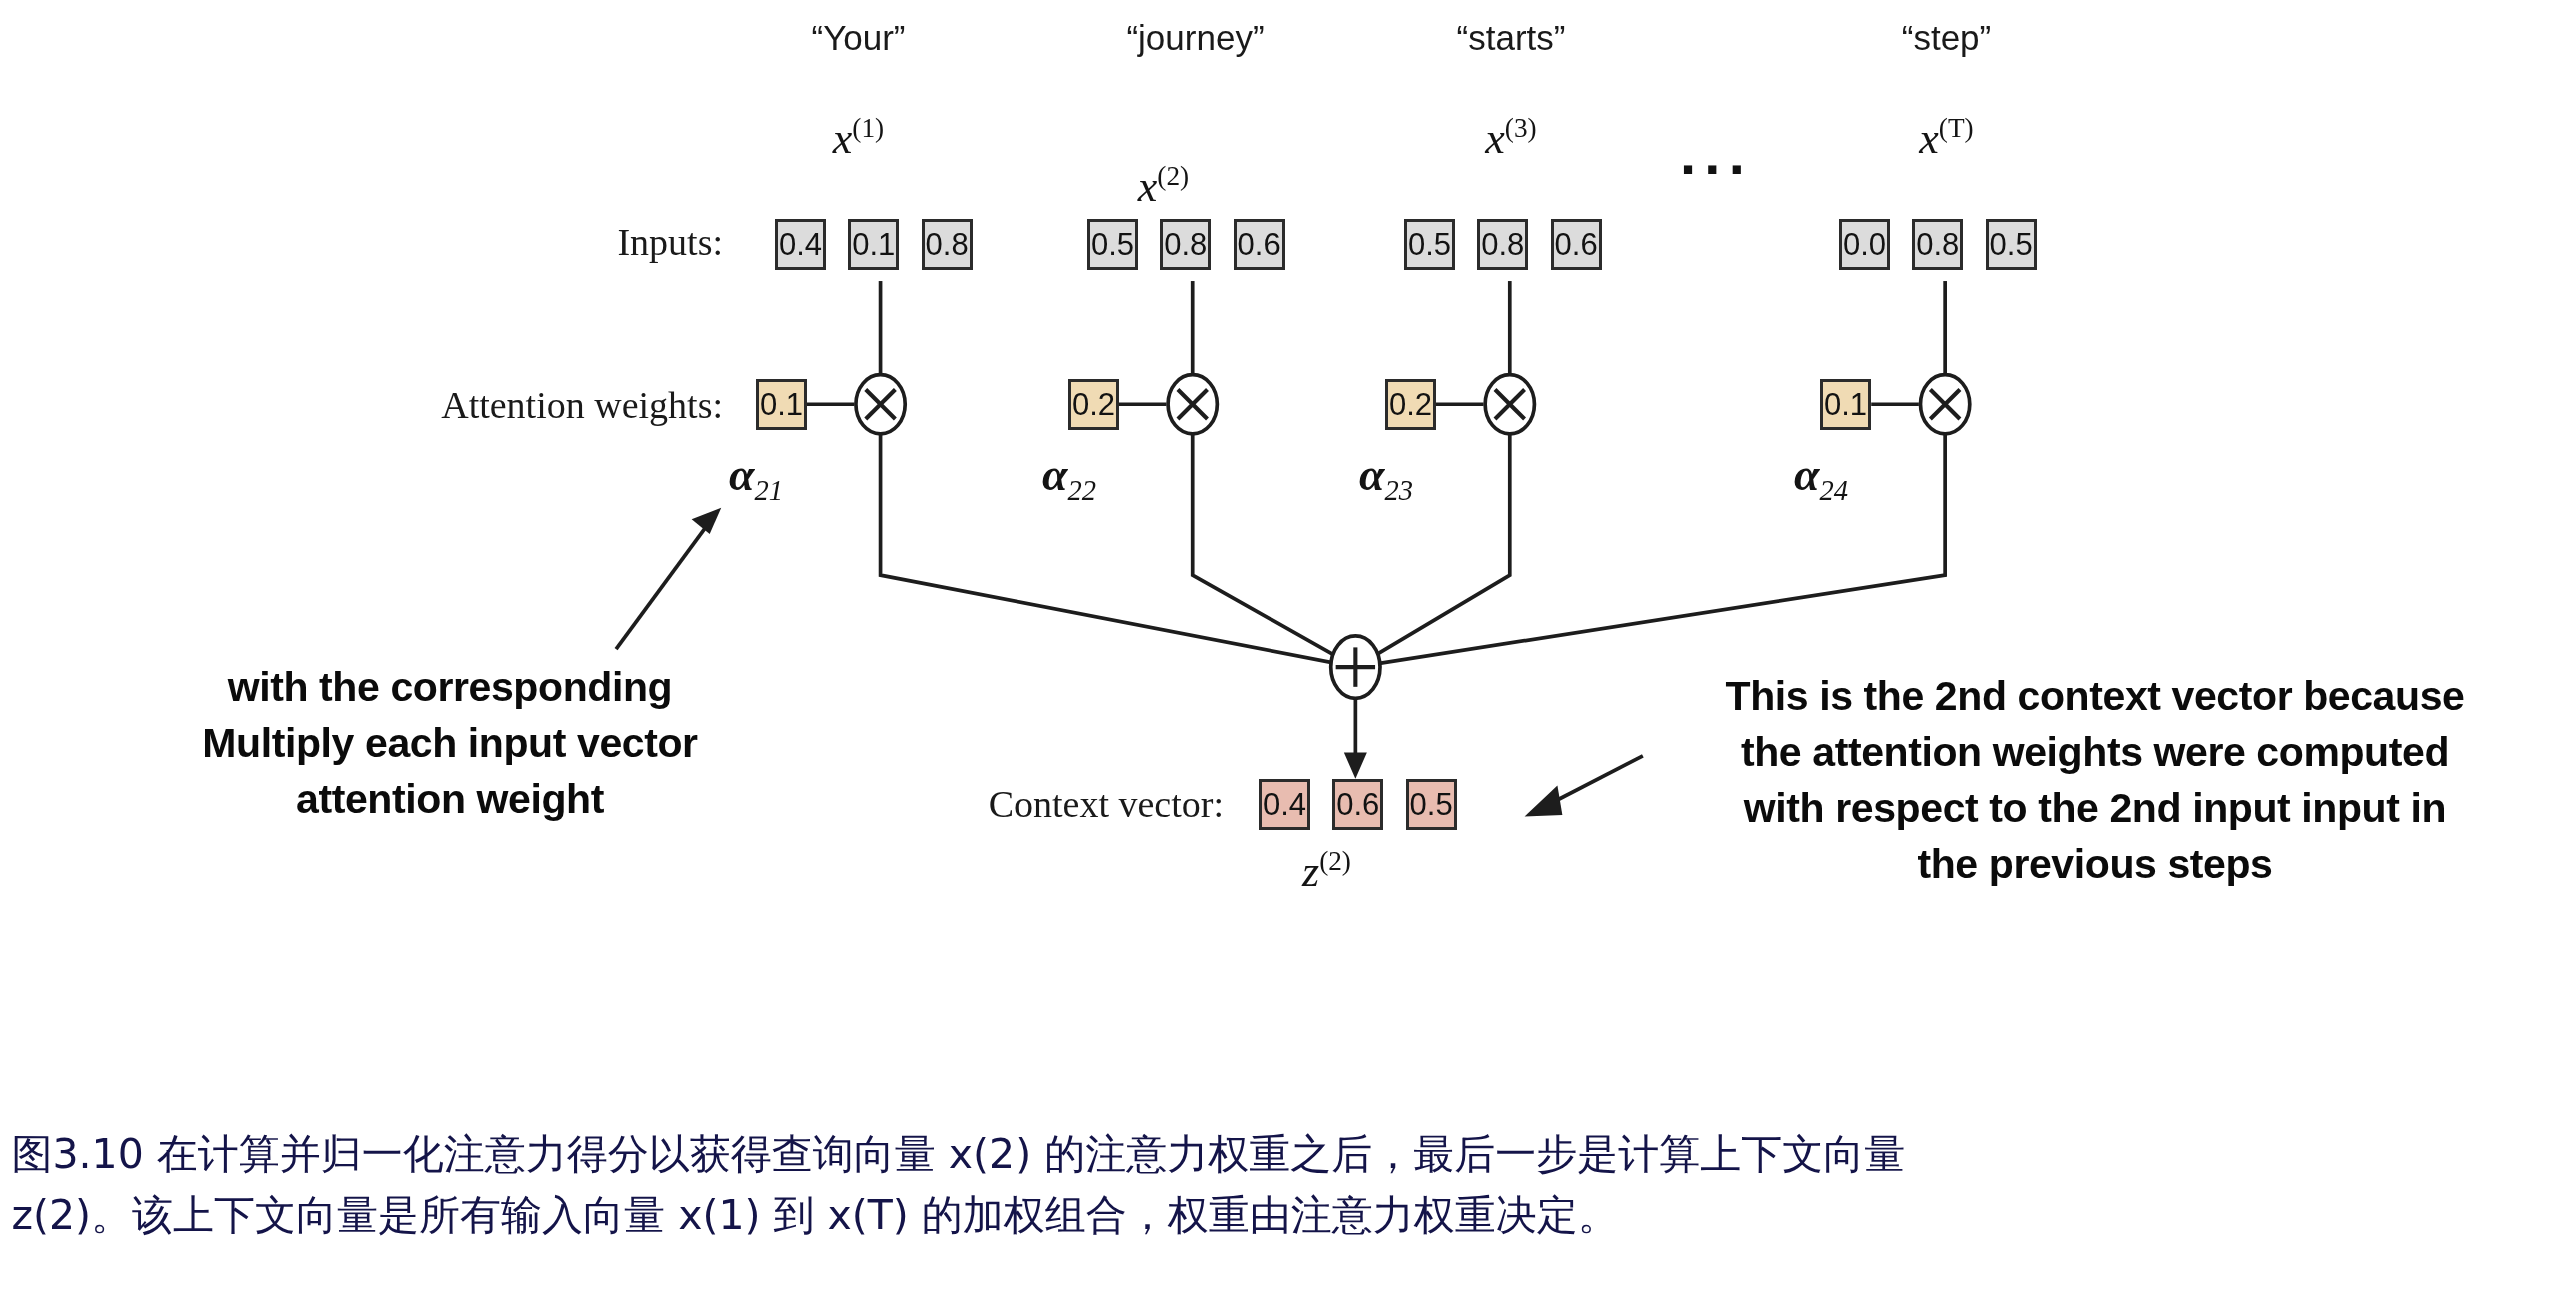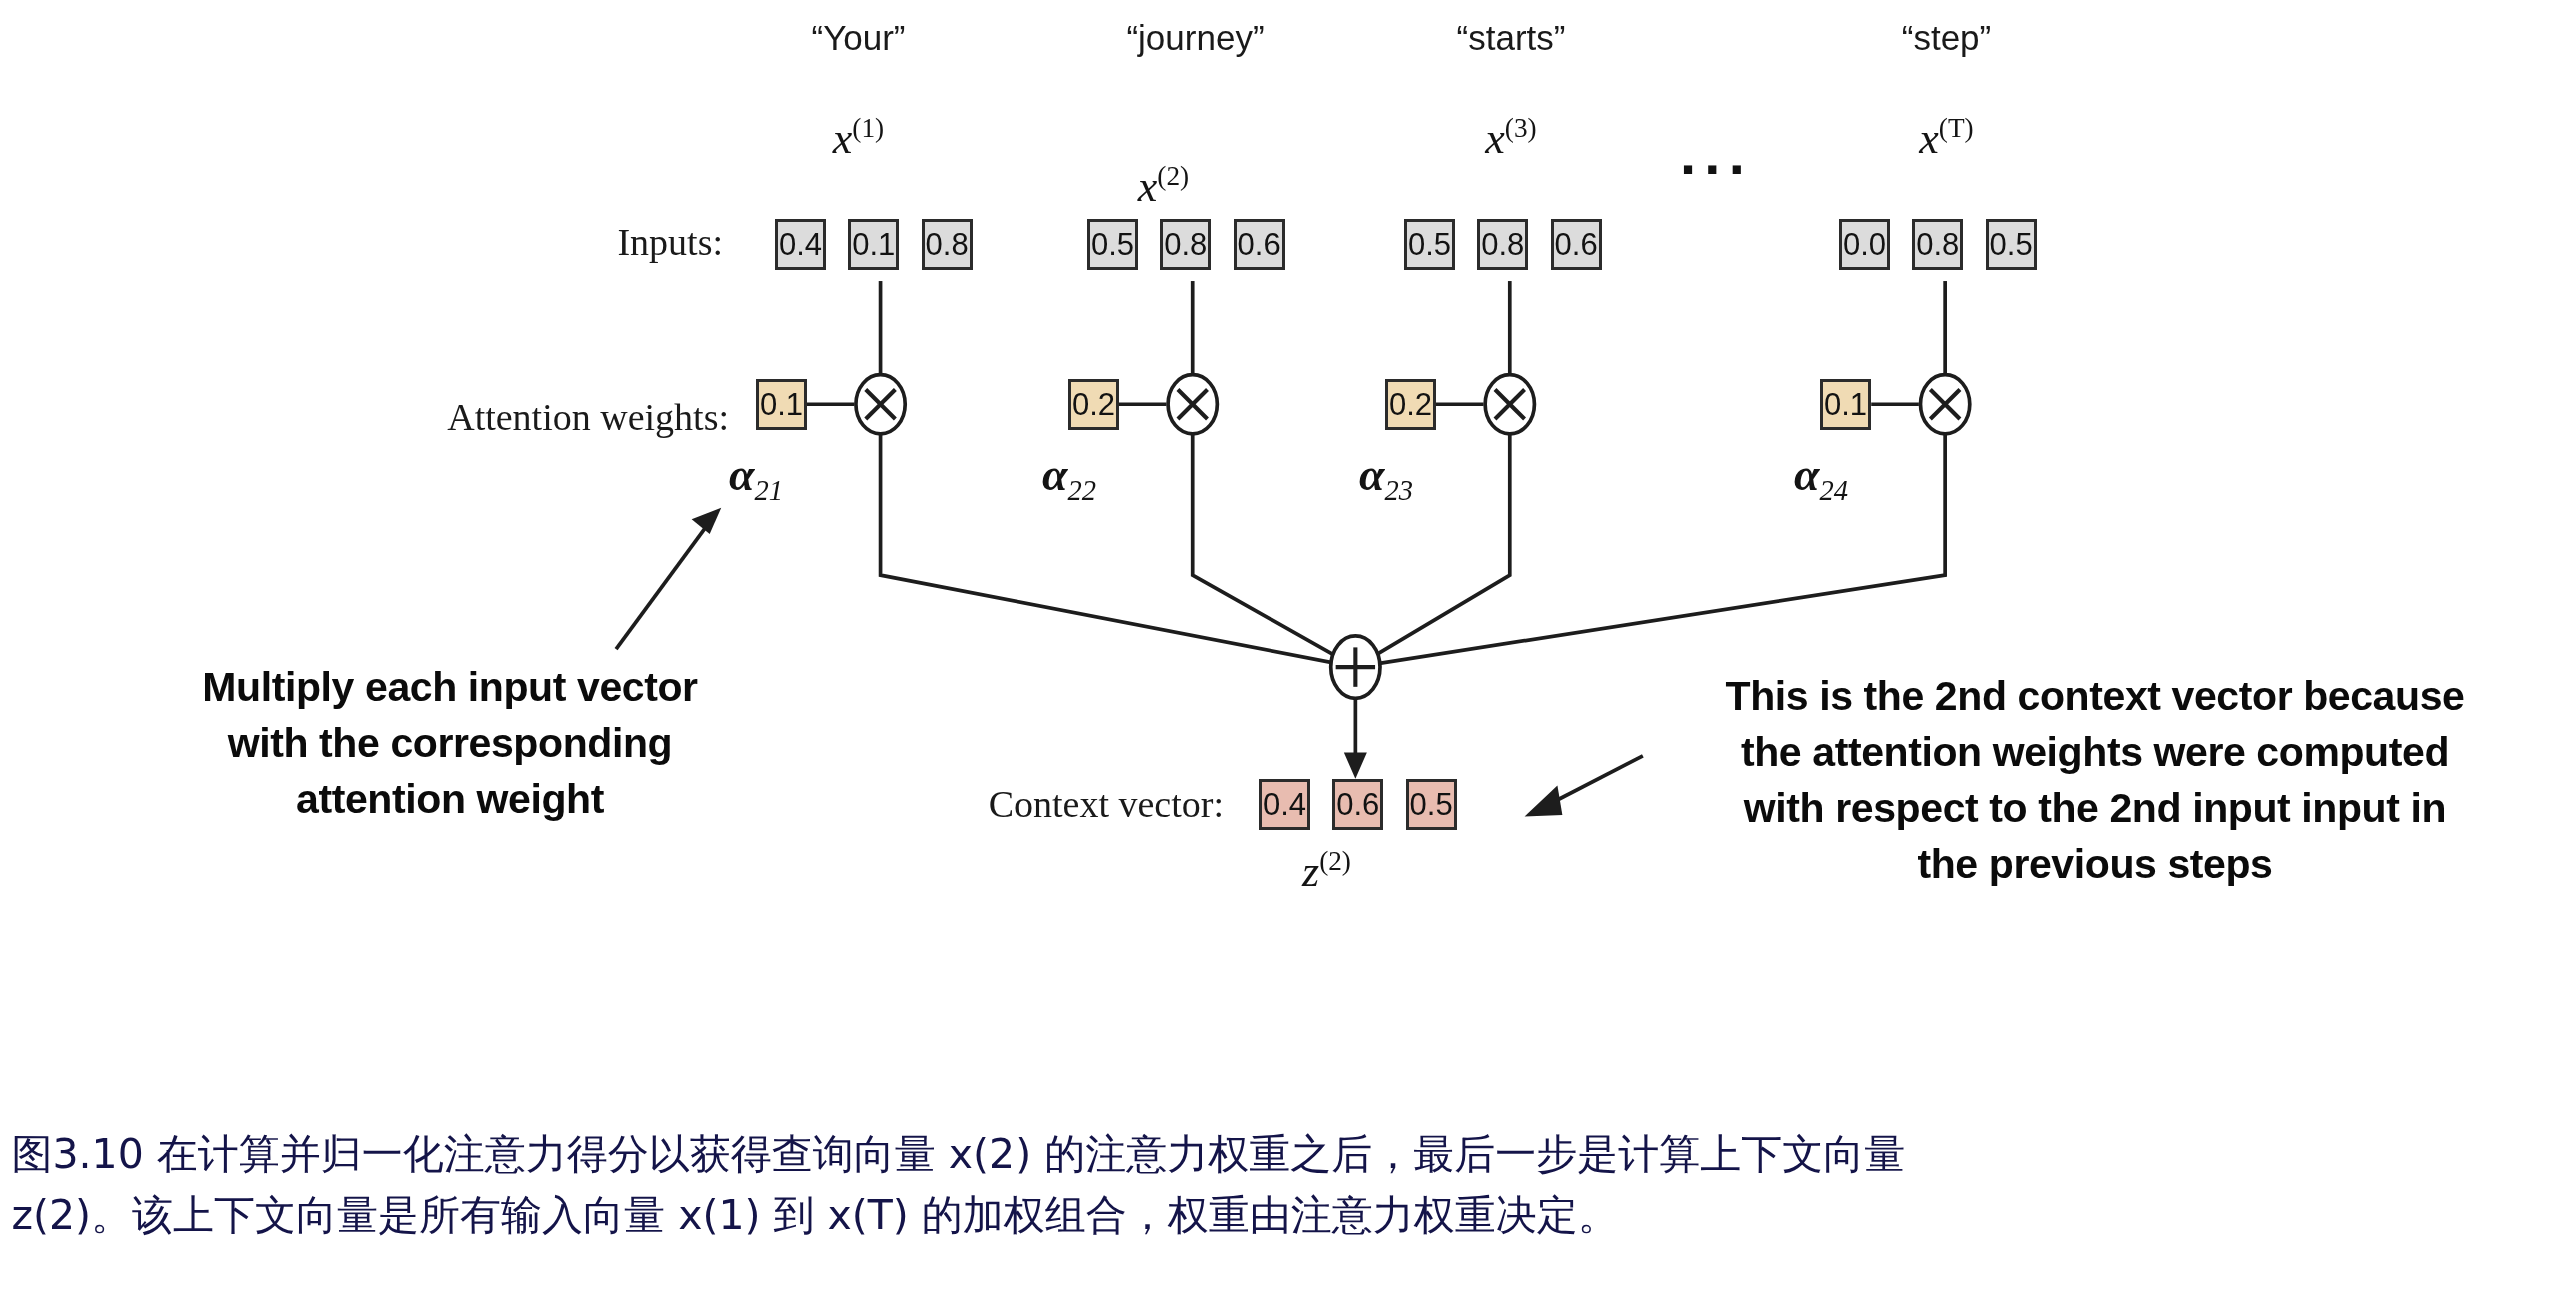--- a/index.html
+++ b/index.html
@@ -241,21 +241,21 @@
     <div class="cell gray">0.5</div>
     <div class="cell gray">0.8</div>
     <div class="cell gray">0.6</div>
   </div>
   <div class="cellgroup" style="left:1820px; top:219px;">
     <div class="cell gray">0.0</div>
     <div class="cell gray">0.8</div>
     <div class="cell gray">0.5</div>
   </div>
 
-  <div class="rowtitle" style="left:220px; top:383px; width:509px;margin-top:12px;">Attention weights:</div>
+  <div class="rowtitle" style="left:214px; top:383px; width:509px;">Attention weights:</div>
 
   <div class="wcell" style="left:756px; top:379px;">0.1</div>
   <div class="wcell" style="left:1068px; top:379px;">0.2</div>
   <div class="wcell" style="left:1385px; top:379px;">0.2</div>
   <div class="wcell" style="left:1820px; top:379px;">0.1</div>
 
   <div class="alphalabel" style="left:729px; top:448px;">
     <span class="av">α</span><sub>21</sub>
   </div>
   <div class="alphalabel" style="left:1042px; top:448px;">
@@ -274,22 +274,22 @@
     <div class="cell pink">0.4</div>
     <div class="cell pink">0.6</div>
     <div class="cell pink">0.5</div>
   </div>
 
   <div class="mathlabel" style="left:1240px; top:846px; width:173px;">
     <span>z</span><sup>(2)</sup>
   </div>
 
   <div class="annot" style="left:138px; top:667px; width:624px;">
+    <div>with the corresponding</div>
     <div>Multiply each input vector</div>
-    <div>with the corresponding</div>
     <div>attention weight</div>
   </div>
 
   <div class="annot" style="left:1635px; top:676px; width:920px;text-align:center;">
     <div>This is the 2nd context vector because</div>
     <div>the attention weights were computed</div>
     <div>with respect to the 2nd input input in</div>
     <div>the previous steps</div>
   </div>
 

